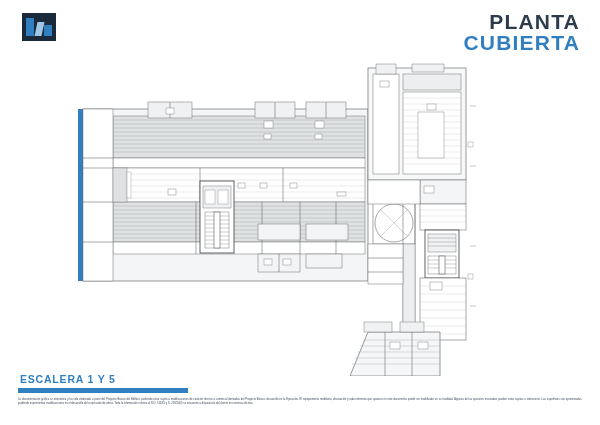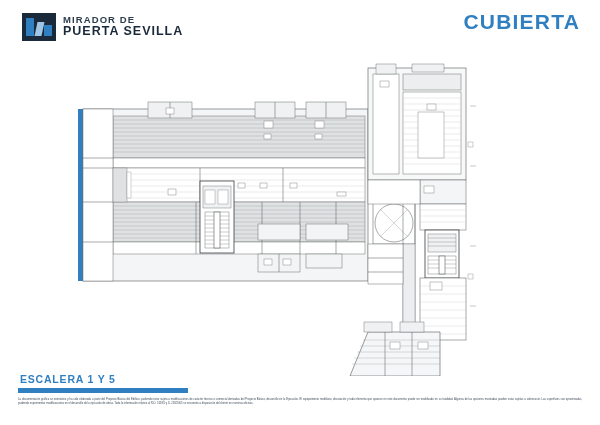--- a/index.html
+++ b/index.html
@@ -138,27 +138,24 @@
 </head>
 <body>
 
 <div class="logo-block">
   <div class="logo-mark">
     <div class="lm-dark"></div>
     <div class="lm-blue1"></div>
     <div class="lm-blue2"></div>
     <div class="lm-blue3"></div>
   </div>
-  <div class="logo-text">
-    <span class="lt1">MIRADOR DE</span>
-    <span class="lt2">PUERTA SEVILLA</span>
-  </div>
 </div>
 
 <div class="title-block">
+  <span class="t1">PLANTA</span>
   <span class="t2">CUBIERTA</span>
 </div>
 
 <div class="plan">
 <svg viewBox="0 0 600 330" width="600" height="330" xmlns="http://www.w3.org/2000/svg">
   <g fill="none" stroke="#6d6f72" stroke-width="0.6">
 
     <rect x="78" y="63" width="5" height="172" fill="#2f7fc1" stroke="none"></rect>
 
     <rect x="83" y="63" width="285" height="172" fill="#f4f5f6" stroke="#6d6f72" stroke-width="0.7"></rect>

